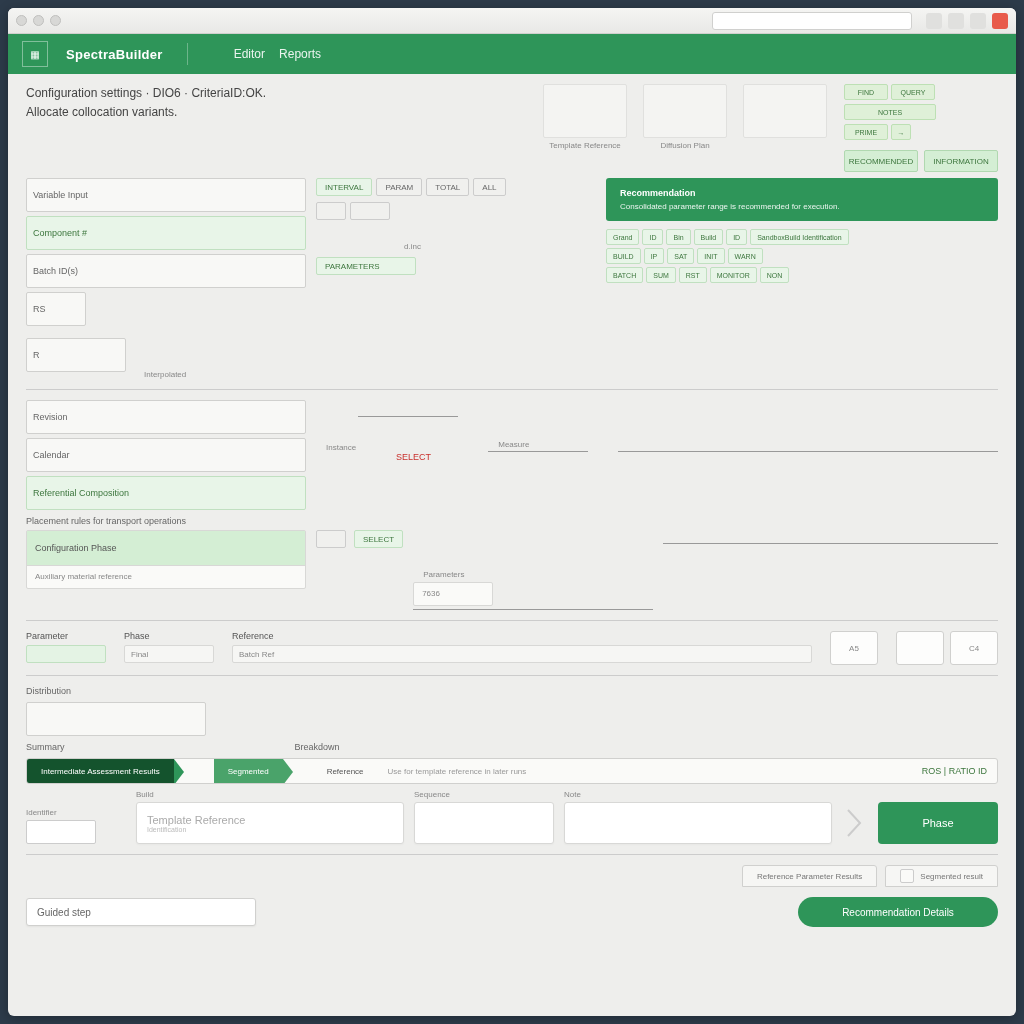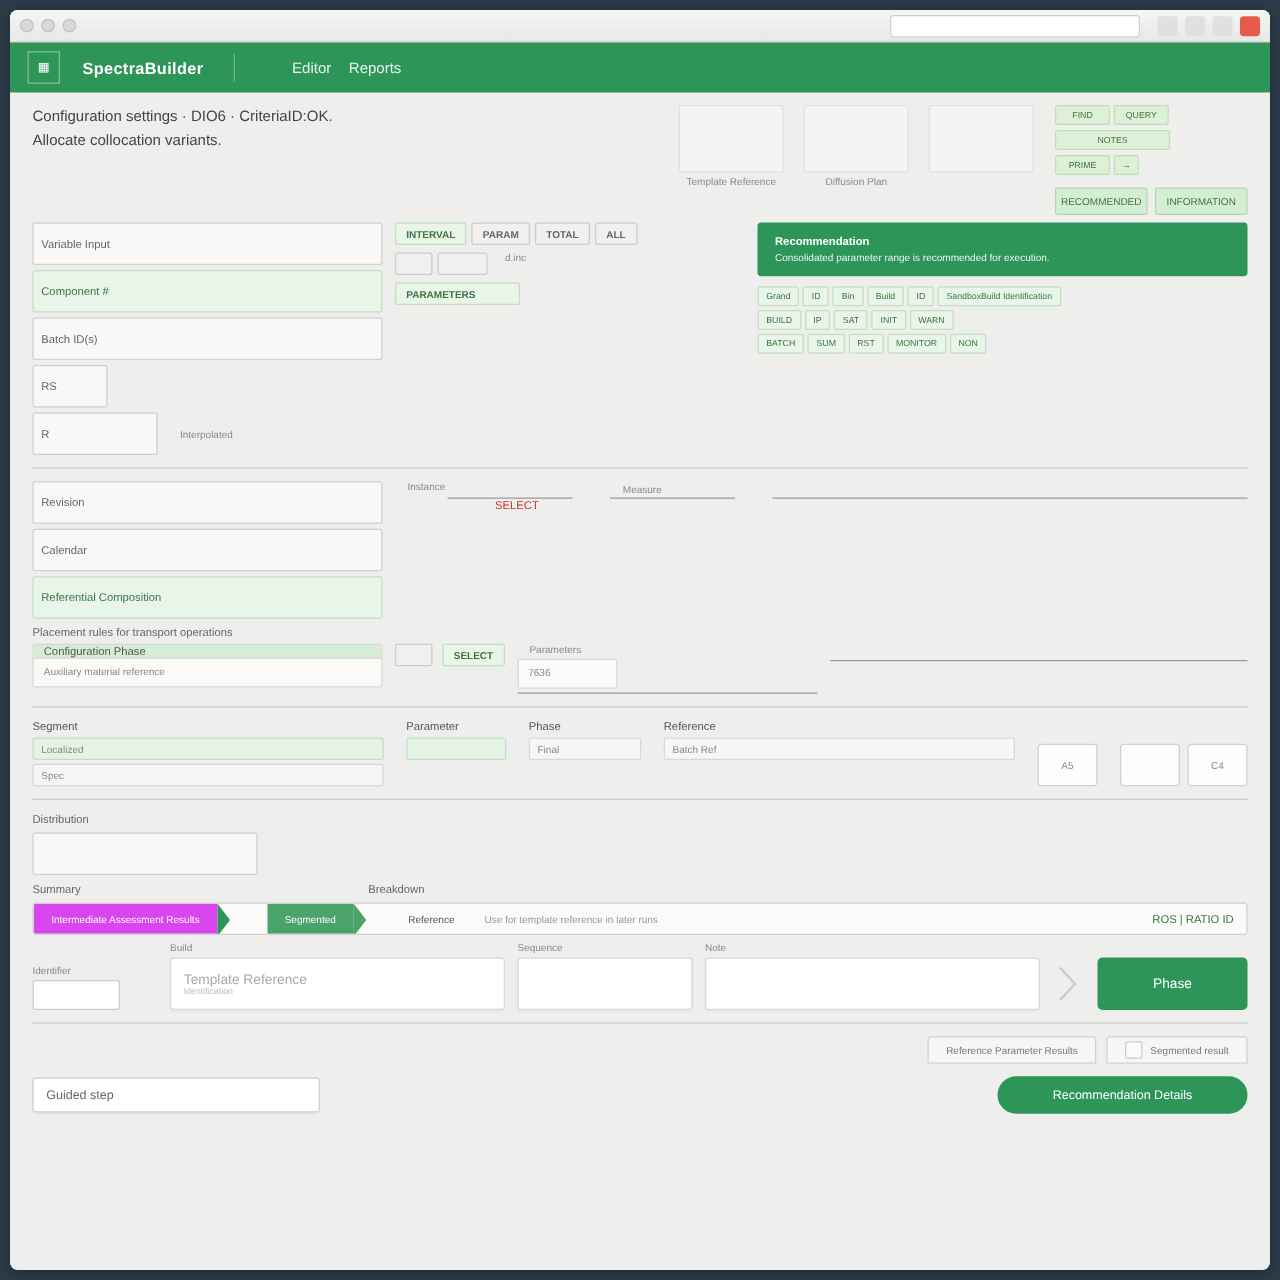--- a/index.html
+++ b/index.html
@@ -30,44 +30,44 @@
 .mb { width: 44px; height: 16px; background: #dff0d8; border: 1px solid #bde0b4; border-radius: 2px; font-size: 7px; display: flex; align-items: center; justify-content: center; color: #3c763d; }
 .big-btns { display: flex; gap: 6px; }
 .bb { width: 74px; height: 22px; background: #d4eed4; border: 1px solid #b0d8b0; border-radius: 2px; font-size: 8px; color: #3c763d; display: flex; align-items: center; justify-content: center; }
 .hr { height: 1px; background: #ccc; margin: 4px 0; }
 .row2 { display: flex; gap: 10px; }
 .left-col { width: 280px; display: flex; flex-direction: column; gap: 4px; }
 .field-box { height: 18px; border: 1px solid #d0d0ce; background: #f8f8f6; padding: 16px 6px; display: flex; align-items: center; font-size: 9px; color: #666; border-radius: 2px; }
 .field-box.green { background: #e8f5e8; border-color: #c0e0c0; color: #3c763d; }
 .mid-col { flex: 1; display: flex; flex-direction: column; gap: 6px; }
 .btn-row { display: flex; gap: 4px; flex-wrap: wrap; }
-.sm-btn { height: 18px; padding: 4px 8px; border: 1px solid #ccc; background: #f0f0ee; border-radius: 2px; font-size: 8px; display: flex; align-items: center; color: #666; font-weight: bold; }
+.sm-btn { height: 18px; padding: 4px 8px; border: 1px solid #ccc; background: #f0f0ee; border-radius: 2px; font-size: 8px; display: flex; align-items: center; color: #666; }
 .sm-btn.g { background: #e8f5e8; border-color: #c0e0c0; color: #3c763d; }
 .banner { background: #2e9559; color: #fff; padding: 10px 14px; border-radius: 3px; font-size: 10px; }
 .banner-title { font-weight: 600; margin-bottom: 4px; font-size: 9px; }
 .banner-sub { font-size: 8px; opacity: 0.9; }
 .chip-row { display: flex; gap: 3px; flex-wrap: wrap; }
 .chip { height: 16px; padding: 0 6px; border: 1px solid #c0e0c0; background: #e8f5e8; border-radius: 2px; font-size: 7px; color: #3c763d; display: flex; align-items: center; }
-.sub-label { font-size: 8px; color: #888; margin-left: 10px; }
+.sub-label { font-size: 8px; color: #888; margin-left: 10px; margin-top: 40px; }
 .warn { color: #c9302c; font-size: 9px; margin-left: 80px; }
 .section { display: flex; flex-direction: column; gap: 4px; }
 .sec-title { font-size: 9px; color: #666; }
 .panel { border: 1px solid #d8d8d6; background: #fafaf8; border-radius: 2px; }
-.panel-head { background: #eeeeec; border-bottom: 1px solid #d8d8d6; padding: 0 8px; font-size: 9px; }
+.panel-head { background: #eeeeec; border-bottom: 1px solid #d8d8d6; padding: 12px 8px; font-size: 9px; }
 .panel-head.g { background: #d4eed4; }
 .panel-body { padding: 6px 8px; font-size: 8px; color: #888; min-height: 22px; }
 .cols4 { display: flex; gap: 18px; }
 .col4 { flex: 1; }
 .col4-h { font-size: 9px; color: #555; margin-bottom: 4px; }
 .col4-v { height: 18px; border: 1px solid #d8d8d6; background: #f6f6f4; border-radius: 2px; display: flex; align-items: center; padding: 0 6px; font-size: 8px; color: #888; }
 .col4-v.g { background: #e4f3e4; border-color: #c0e0c0; }
 .card { width: 48px; height: 34px; border: 1px solid #d0d0ce; background: #fdfdfc; border-radius: 3px; display: flex; align-items: center; justify-content: center; font-size: 8px; color: #888; }
 .step-row { display: flex; align-items: center; gap: 0; border: 1px solid #d0d0ce; border-radius: 3px; overflow: hidden; height: 26px; background: #fafaf8; }
 .step { height: 100%; display: flex; align-items: center; padding: 0 14px; font-size: 8px; position: relative; }
-.step.active { background: #d946ef; color: #fff; }
+.step.active { background: #14532d; color: #fff; }
 .step.active::after { content: ''; position: absolute; right: -10px; top: 0; border-left: 10px solid #2e9559; border-top: 13px solid transparent; border-bottom: 13px solid transparent; z-index: 1; }
 .step.semi { background: #4aa36a; color: #fff; padding-left: 14px; }
 .step.semi::after { content: ''; position: absolute; right: -10px; top: 0; border-left: 10px solid #4aa36a; border-top: 13px solid transparent; border-bottom: 13px solid transparent; z-index: 1; }
 .step-text { font-size: 8px; color: #999; padding: 0 10px; }
 .step-badge { margin-left: auto; padding: 0 10px; font-size: 9px; color: #3c763d; }
 .input-row { display: flex; gap: 10px; align-items: flex-end; }
 .input-group { flex: 1; display: flex; flex-direction: column; gap: 3px; }
 .ig-label { font-size: 8px; color: #888; }
 .ig-field { height: 42px; background: #fff; border: 1px solid #d8d8d6; border-radius: 3px; padding: 4px 10px; display: flex; flex-direction: column; justify-content: center; box-shadow: 0 1px 2px rgba(0,0,0,0.03); }
 .ig-val { font-size: 11px; color: #aaa; }
@@ -253,25 +253,20 @@
           </div>
           <div class="underline" style="width:240px"></div>
         </div>
         <div class="underline"></div>
       </div>
     </div>
 
     <div class="hr"></div>
 
     <div class="cols4">
-      <div class="col4">
-        <div class="col4-h">Segment</div>
-        <div class="col4-v g">Localized</div>
-        <div class="col4-v" style="margin-top:3px">Spec</div>
-      </div>
       <div class="col4" style="max-width:80px">
         <div class="col4-h">Parameter</div>
         <div class="col4-v g"></div>
       </div>
       <div class="col4" style="max-width:90px">
         <div class="col4-h">Phase</div>
         <div class="col4-v">Final</div>
       </div>
       <div class="col4">
         <div class="col4-h">Reference</div>

